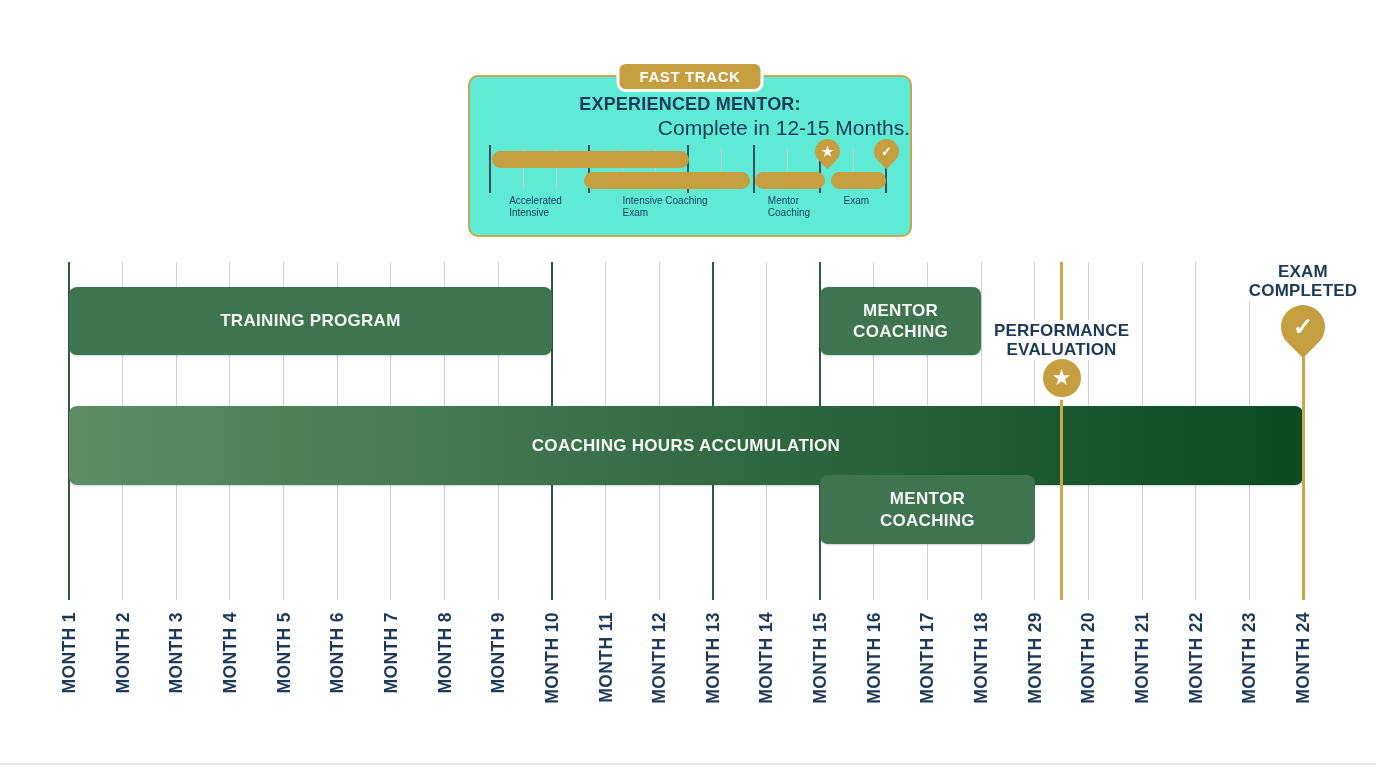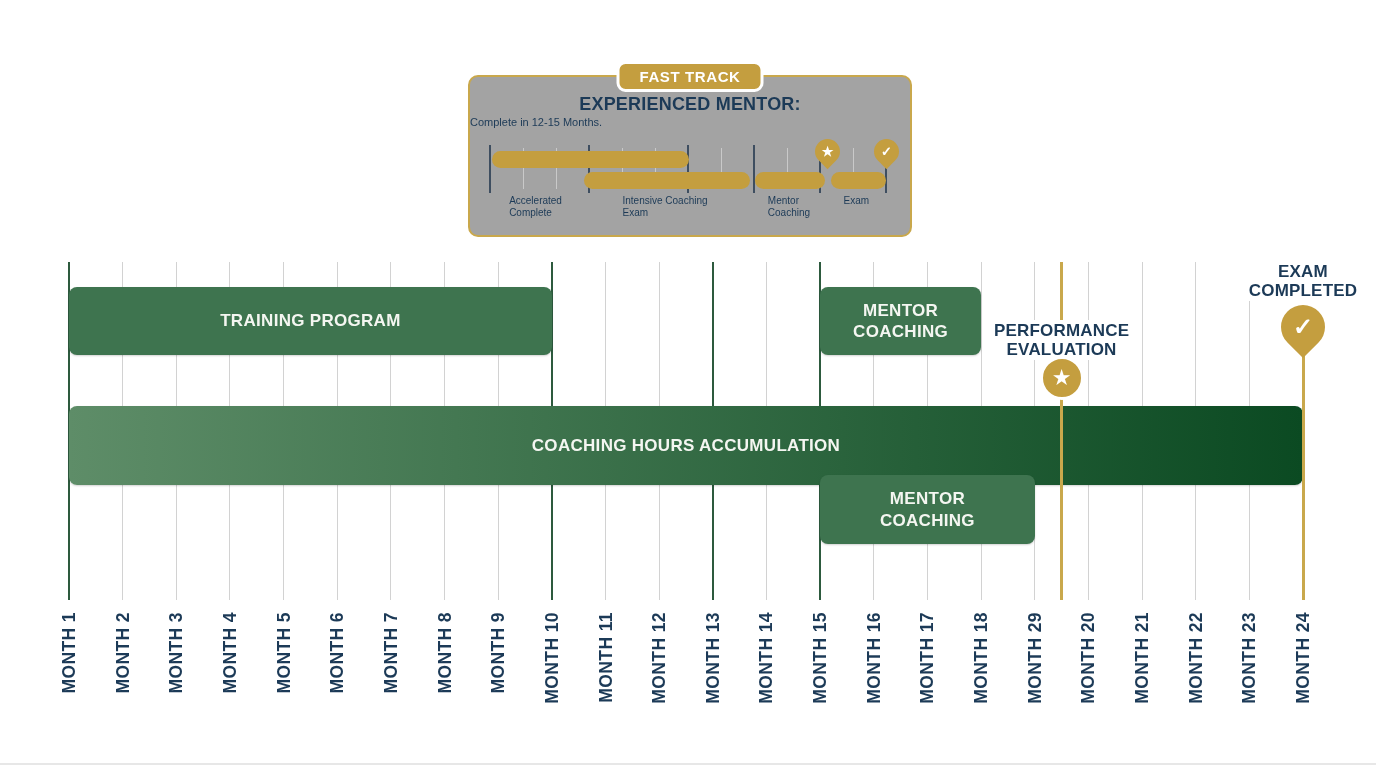--- a/index.html
+++ b/index.html
@@ -9,32 +9,32 @@
     --bg:#FFFFFF;
   }
   html,body{margin:0;padding:0;background:#fff;}
   #canvas{
     position:relative;width:1376px;height:768px;background:var(--bg);
     font-family:"Liberation Sans", sans-serif;overflow:hidden;
   }
   
   .ft-panel{
     position:absolute;left:468px;top:75px;width:440px;height:158px;
-    background:#a3a3a3;border:2px solid var(--gold-line);border-radius:10px;
+    background:#5eead4;border:2px solid var(--gold-line);border-radius:10px;
   }
   .ft-badge{
     position:absolute;left:50%;top:-16px;transform:translateX(-50%);
     background:var(--gold);color:#fff;font-weight:bold;font-size:15px;
     letter-spacing:.6px;padding:4px 20px;border-radius:9px;border:3px solid #fff;
     white-space:nowrap;
   }
   .ft-title{position:absolute;top:17px;left:0;width:100%;text-align:center;
     font-size:18px;font-weight:bold;color:var(--navy);letter-spacing:.2px;}
-  .ft-sub{position:absolute;top:39px;left:0;width:100%;text-align:left;
-    font-size:11px;color:var(--navy);}
+  .ft-sub{position:absolute;top:39px;left:0;width:100%;text-align:right;
+    font-size:21px;color:var(--navy);}
   .ft-mini{position:absolute;left:20px;top:68px;width:396px;height:48px;}
   .mini-tick{position:absolute;top:3px;width:1px;height:41px;background:var(--tick-light);}
   .mini-tick.tall{top:0;width:2px;height:48px;background:var(--tick-dark);}
   .mini-bar{position:absolute;height:17px;border-radius:8.5px;background:var(--gold);}
   .mini-pin{position:absolute;width:25px;height:25px;background:var(--gold);
     border-radius:50% 50% 50% 0;transform:rotate(-45deg);z-index:3;}
   .mini-pin span{position:absolute;inset:0;display:flex;align-items:center;justify-content:center;
     transform:rotate(45deg);color:#fff;font-size:13px;font-weight:bold;line-height:1;}
   .ft-labels{position:absolute;left:0;top:118px;width:100%;height:36px;}
   .ft-mini-label{position:absolute;transform:translateX(-50%);
@@ -104,21 +104,21 @@
         <div class="mini-pin" style="left: 324.892px; top: -6px;">
           <span class="">★</span>
         </div>
         <div class="mini-pin" style="left: 383.5px; top: -6px;">
           <span class="">✓</span>
         </div>
       </div>
     <div class="ft-labels" id="ft-labels">
         <div class="ft-mini-label" style="left: 65.54px;">
           <span class="line">Accelerated</span>
-          <span class="line">Complete</span>
+          <span class="line">Intensive</span>
         </div>
         <div class="ft-mini-label" style="left: 195.032px;">
           <span class="line">Intensive Coaching</span>
           <span class="line">Exam</span>
         </div>
         <div class="ft-mini-label" style="left: 318.98px;">
           <span class="line">Mentor</span>
           <span class="line">Coaching</span>
         </div>
         <div class="ft-mini-label" style="left: 386.3px;">

